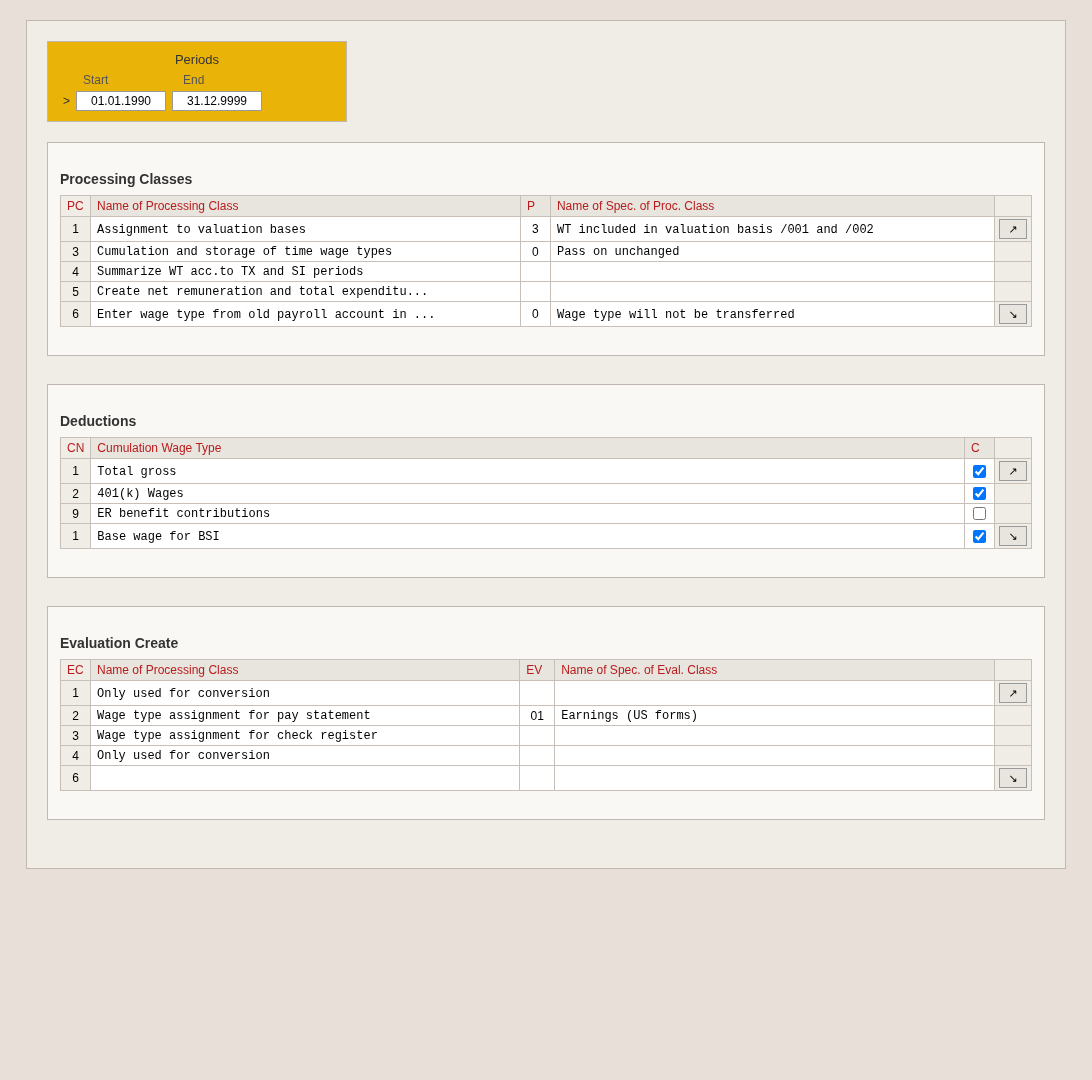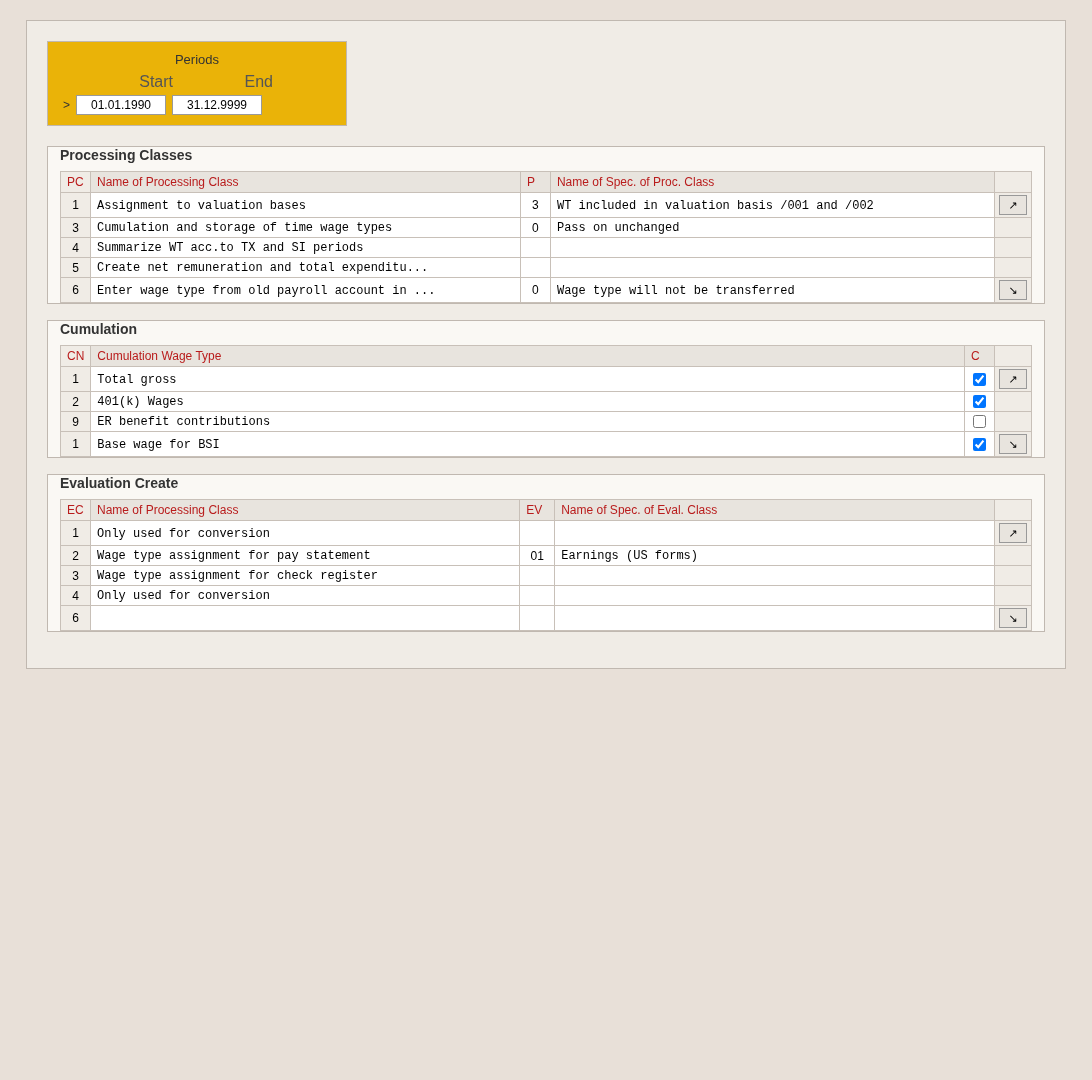--- a/index.html
+++ b/index.html
@@ -62,24 +62,24 @@
       color: #333;
       margin-bottom: 6px;
     }
     .periods-header {
       display: flex;
       gap: 10px;
       margin-bottom: 4px;
       padding-left: 20px;
     }
     .periods-header span {
-      font-size: 16px;
+      font-size: 12px;
       color: #555;
       width: 90px;
-      text-align: right;
+      text-align: left;
     }
     .periods-row {
       display: flex;
       align-items: center;
       gap: 6px;
     }
     .periods-arrow {
       font-size: 12px;
       color: #333;
     }
@@ -88,22 +88,22 @@
       background: white;
       padding: 2px 6px;
       font-size: 12px;
       width: 90px;
       text-align: center;
     }
     
     .section-panel {
       border: 1px solid #c0b8b0;
       background: #faf8f4;
-      margin-bottom: 16px;
-      padding: 0 12px;
+      margin-bottom: 28px;
+      padding: 28px 12px;
     }
     .section-title {
       font-size: 14px;
       font-weight: bold;
       color: #333;
       margin-bottom: 8px;
     }
     
     .data-table {
       width: 100%;
@@ -244,21 +244,21 @@
     <td><input class="text-input-cell mono" type="text" value="Enter wage type from old payroll account in ..." style=""></td>
     <td class="col-p">0</td>
     <td><input class="text-input-cell" type="text" value="Wage type will not be transferred" style=""></td>
     <td class="col-action"><button class="action-btn">↘</button></td>
   </tr>
         </tbody>
     </table>
   </div>
 
   <div class="section-panel">
-    <div class="section-title">Cumulation</div>
+    <div class="section-title">Deductions</div>
     <table class="data-table">
       <thead>
         <tr>
           <th class="col-num">CN</th>
           <th>Cumulation Wage Type</th>
           <th class="col-c">C</th>
           <th class="col-action"></th>
         </tr>
       </thead>
       <tbody id="cum-tbody">

